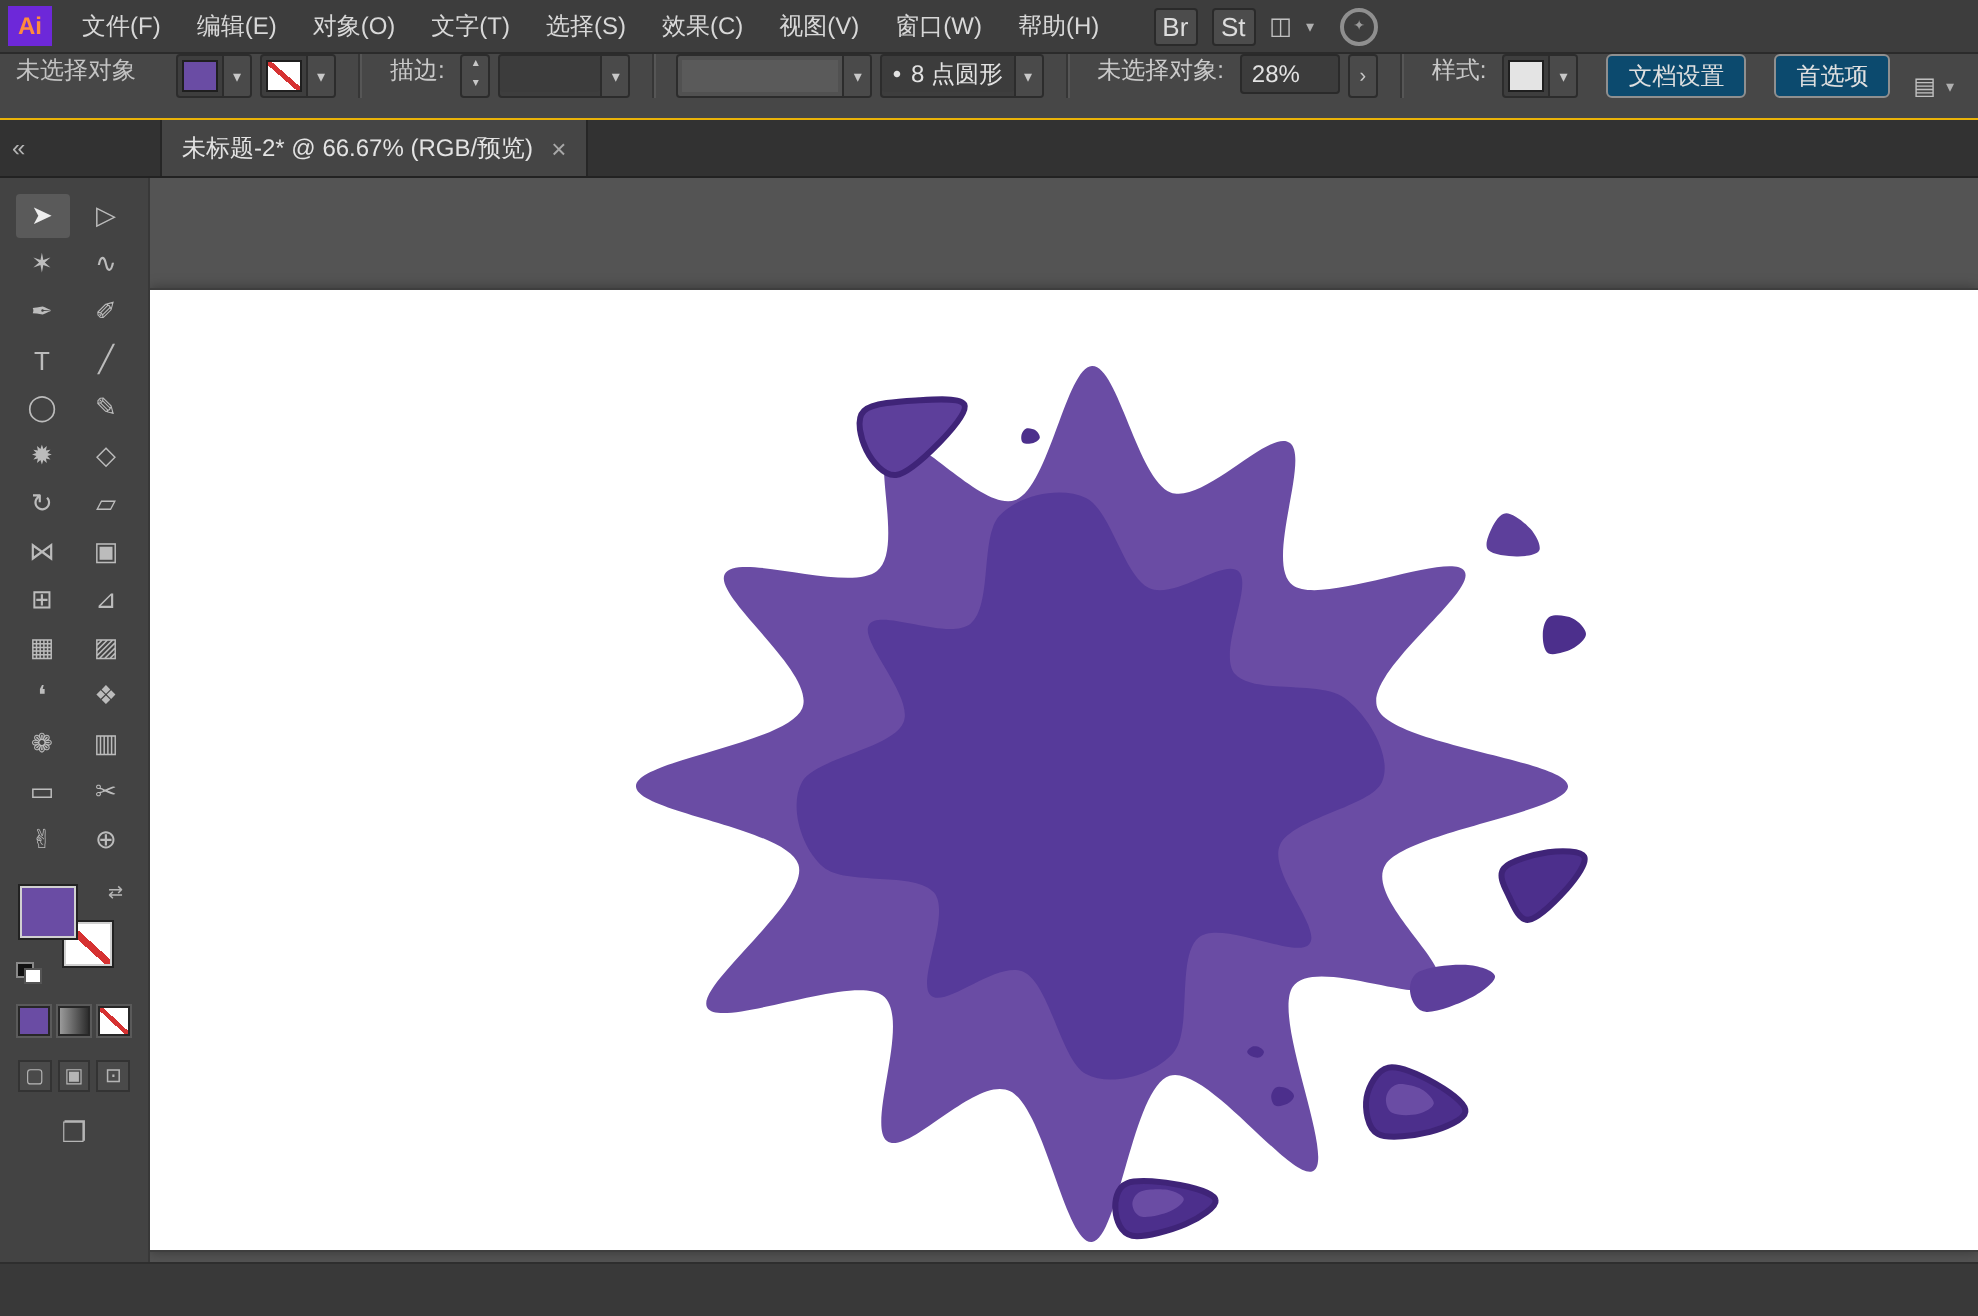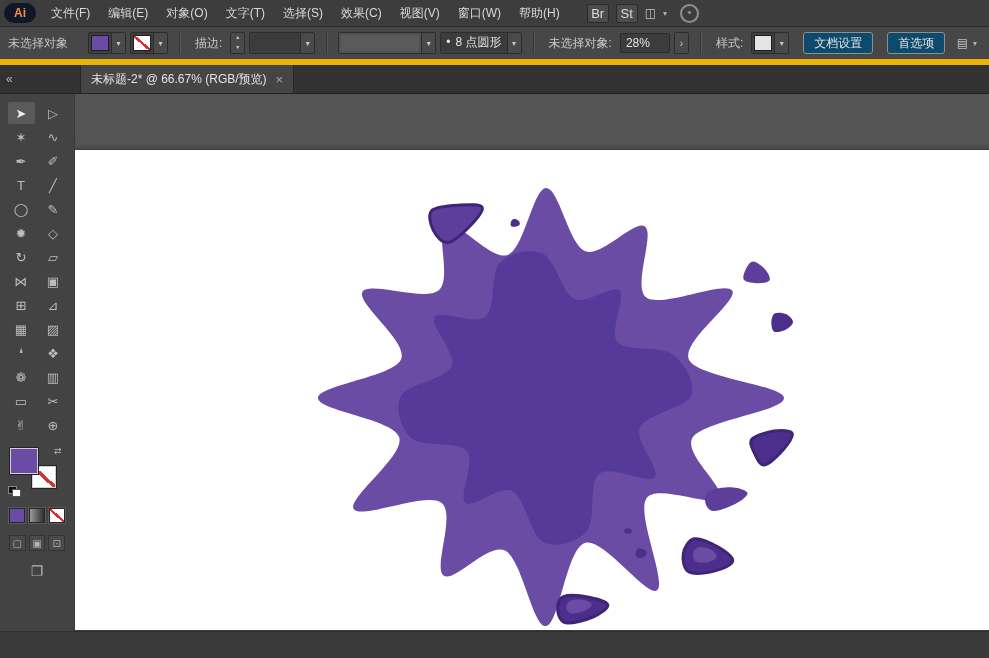--- a/index.html
+++ b/index.html
@@ -9,35 +9,35 @@
     font-family:"Liberation Sans","DejaVu Sans",sans-serif;
     font-size:12px;color:#cfcfcf;
     -webkit-font-smoothing:antialiased;
     user-select:none;
   }
   .app{width:989px;height:658px;display:flex;flex-direction:column;}
 
   
   .menubar{height:26px;background:#3d3d3d;border-bottom:1px solid #2b2b2b;
     display:flex;align-items:center;flex:0 0 auto;}
-  .ai-logo{width:32px;height:20px;margin:0 6px 0 4px;background:#0f172a;
-    color:#ff8b3d;font-weight:bold;font-size:12px;border-radius:10px;
+  .ai-logo{width:22px;height:20px;margin:0 6px 0 4px;background:#6d28d9;
+    color:#ff8b3d;font-weight:bold;font-size:12px;border-radius:0;
     display:flex;align-items:center;justify-content:center;}
   .menu-item{padding:0 9px;line-height:26px;color:#d8d8d8;cursor:default;}
   .menubar-right{margin-left:18px;display:flex;align-items:center;gap:7px;}
   .mini-btn{width:20px;height:17px;background:#4c4c4c;border:1px solid #2a2a2a;
     color:#ddd;font-size:13px;display:flex;align-items:center;justify-content:center;border-radius:2px;}
   .mb-icon{color:#c0c0c0;font-size:12px;}
   .mb-chev{color:#b0b0b0;font-size:8px;}
   .cslive{width:15px;height:15px;border:2px solid #8f8f8f;border-radius:50%;
     color:#9a9a9a;font-size:7px;display:flex;align-items:center;justify-content:center;margin-left:6px;}
 
   
-  .controlbar{height:32px;background:#474747;border-bottom:6px solid #eab308;
-    display:flex;align-items:center;padding:0 8px;flex:0 0 auto;gap:4px;}
+  .controlbar{height:32px;background:#474747;border-bottom:1px solid #eab308;
+    display:flex;padding:0 8px;flex:0 0 auto;gap:4px;}
   .cb-label{color:#c9c9c9;margin:0 4px;white-space:nowrap;}
   .status-label{margin-right:16px;color:#c3c3c3;}
   .sep{width:1px;height:22px;background:#363636;box-shadow:1px 0 0 #565656;margin:0 7px;flex:0 0 auto;}
   .combo{display:flex;align-items:stretch;background:#3e3e3e;border:1px solid #2c2c2c;height:20px;border-radius:2px;overflow:hidden;}
   .combo .chev{width:13px;display:flex;align-items:center;justify-content:center;
     border-left:1px solid #2c2c2c;font-size:8px;color:#c8c8c8;background:#4a4a4a;}
   .swatch{width:16px;height:14px;margin:2px;border:1px solid #1f1f1f;background:#fff;}
   .none-diag{background:
     linear-gradient(to top right,transparent 44%,#d63232 44%,#d63232 56%,transparent 56%),#fff;}
   .stepper{width:13px;height:20px;display:flex;flex-direction:column;border:1px solid #2c2c2c;background:#4a4a4a;border-radius:2px;}

